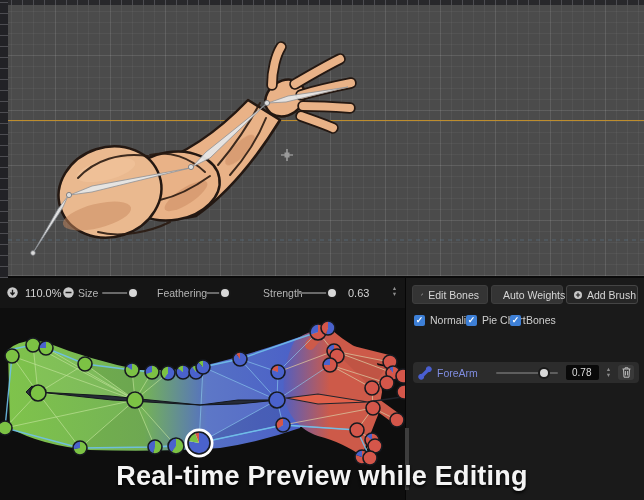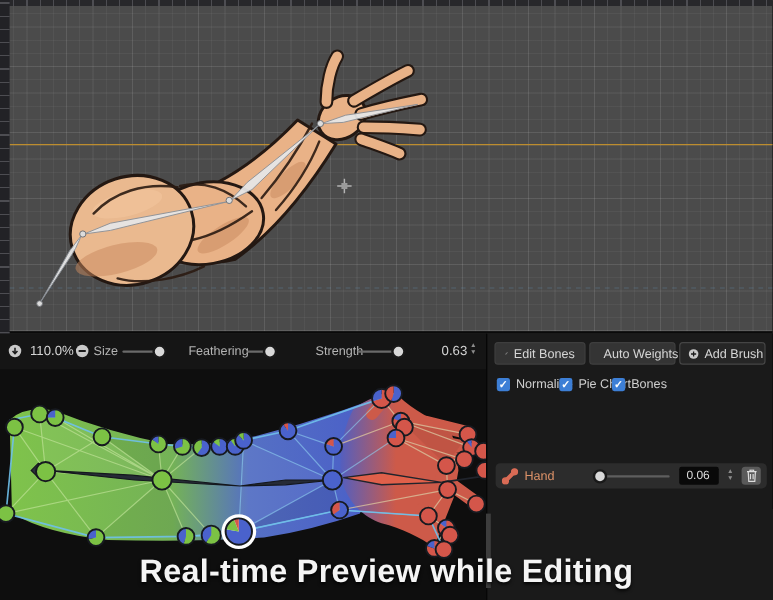--- a/index.html
+++ b/index.html
@@ -150,21 +150,21 @@
       <div class="mknob" style="left:86%"></div>
     </div>
     <span class="tb-label" style="left:157px">Feathering</span>
     <div class="mini-slider" style="left:206px;width:24px">
       <div class="mknob" style="left:78%"></div>
     </div>
     <span class="tb-label" style="left:263px">Strength</span>
     <div class="mini-slider" style="left:298px;width:36px">
       <div class="mknob" style="left:94%"></div>
     </div>
-    <span class="tb-value" style="left:368px">0.63</span>
+    <span class="tb-value" style="left:348px">0.63</span>
     <div class="stepper" style="position:absolute;left:390px;top:8px">
       <span>▲</span>
       <span>▼</span>
     </div>
   </div>
 
   <div id="panel">
     <div class="btn" style="left:6px;width:76px">
       <svg class="chev" style="width:11px;height:11px" viewBox="0 0 14 14">
         <g stroke="#c0c0c0" fill="#c0c0c0">
@@ -205,40 +205,40 @@
     </div>
     <div class="chk-row" style="left:60px">
       <div class="chk">✓</div>
       <span class="chk-lb">Pie Chart</span>
     </div>
     <div class="chk-row" style="left:104px">
       <div class="chk">✓</div>
       <span class="chk-lb">Bones</span>
     </div>
 
-    <div class="bone-row" style="top:108px">
-      <svg class="bone-ic" viewBox="0 0 14 14" style="color: rgb(217, 107, 85);">
+    <div class="bone-row" style="top:84px">
+      <svg class="bone-ic" viewBox="0 0 14 14" style="color: rgb(74, 95, 208);">
         <g stroke="currentColor" fill="currentColor">
             <line x1="4" y1="10" x2="10" y2="4" stroke-width="3.4" stroke-linecap="round"></line>
             <circle cx="3.2" cy="10.8" r="2.5"></circle>
             <circle cx="10.8" cy="3.2" r="2.5"></circle>
           </g>
       </svg>
-      <span class="bone-name" style="color: rgb(221, 146, 104);">Hand</span>
+      <span class="bone-name" style="color: rgb(127, 140, 224);">ForeArm</span>
       <div class="brow-slider">
-          <div class="mknob knob" style="left: 6%;"></div>
+          <div class="mknob knob" style="left: 78%;"></div>
         </div>
-      <div class="val-box">0.06</div>
+      <div class="val-box">0.78</div>
       <div class="stepper">
           <span>▲</span>
           <span>▼</span>
         </div>
-      <div class="trash hl">
+      <div class="trash">
         <svg width="9" height="11" viewBox="0 0 9 11">
-          <path d="M0.5,2 H8.5 M3,2 V0.8 H6 V2 M1.5,2 L2,10.2 H7 L7.5,2 M3.4,4 V8.4 M5.6,4 V8.4" stroke="#dcdcdc" fill="none" stroke-width="1"></path>
+          <path d="M0.5,2 H8.5 M3,2 V0.8 H6 V2 M1.5,2 L2,10.2 H7 L7.5,2 M3.4,4 V8.4 M5.6,4 V8.4" stroke="#bdbdbd" fill="none" stroke-width="1"></path>
         </svg>
       </div>
     </div>
   </div>
 
   <div id="preview">
     <svg width="405" height="192" viewBox="0 308 405 192">
       <defs>
         <linearGradient id="meshGrad" gradientUnits="userSpaceOnUse" x1="8" y1="0" x2="310" y2="0">
           <stop offset="0" stop-color="#7fc34b"></stop>

